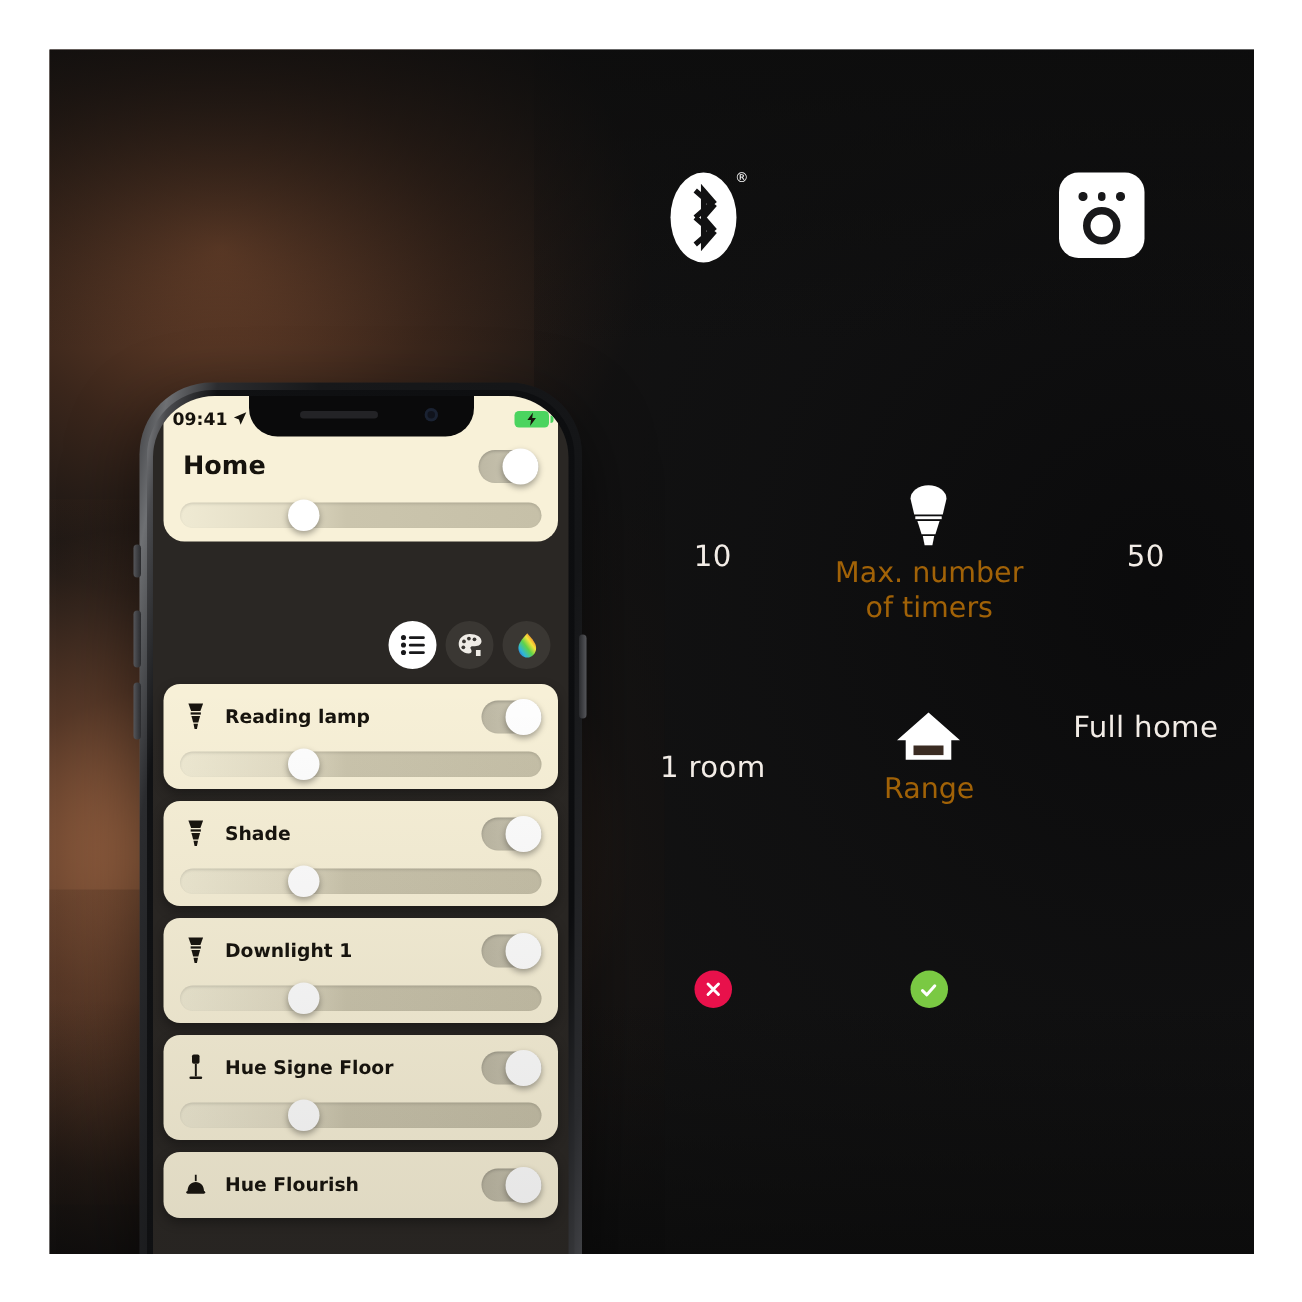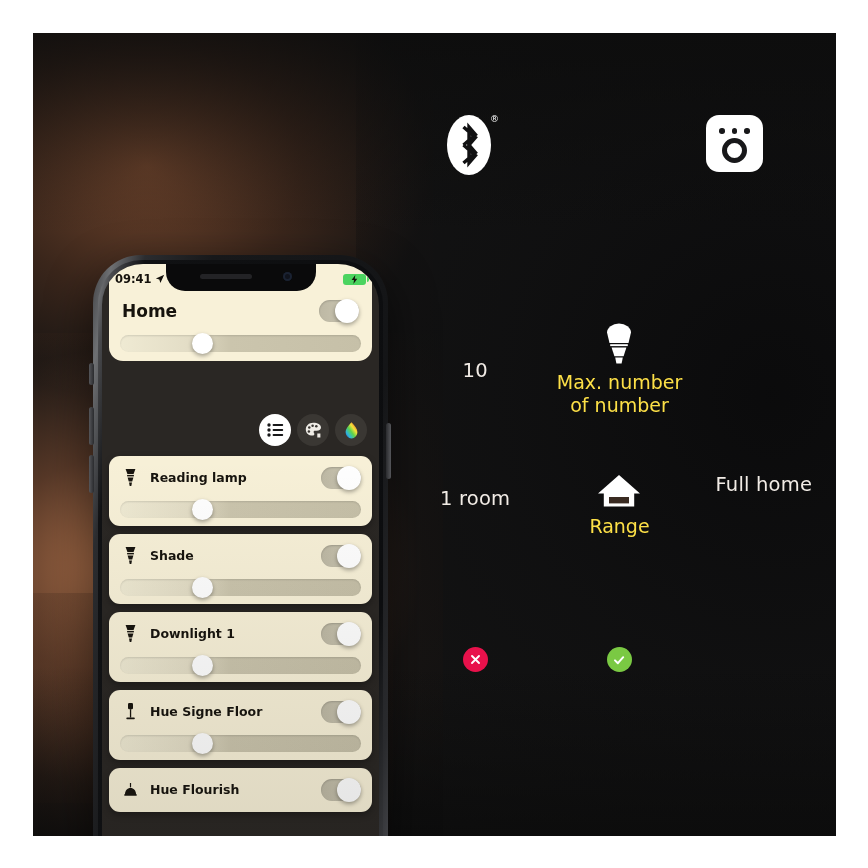--- a/index.html
+++ b/index.html
@@ -43,21 +43,21 @@
   #compare{position:absolute;left:370px;top:0;width:433px;height:803px;}
 
   .cmp-row{position:absolute;left:0;width:433px;display:flex;align-items:flex-start;}
   .cmp-cell{flex:0 0 33.333%;display:flex;flex-direction:column;align-items:center;}
   .cmp-val{
     color:#f2ece6;font-size:19.5px;letter-spacing:.2px;font-weight:400;
     font-family:"DejaVu Sans",sans-serif;white-space:nowrap;
   }
   .cmp-center{align-items:center;}
   .cmp-label{
-    color:#fde047;font-size:19px;line-height:23px;text-align:center;font-weight:400;
+    color:#a16207;font-size:19px;line-height:23px;text-align:center;font-weight:400;
     font-family:"DejaVu Sans",sans-serif;margin-top:4px;
   }
 
   
   #iconrow{position:absolute;left:0;top:80px;width:433px;height:70px;}
   .bt-wrap{position:absolute;left:36px;top:0;width:70px;height:70px;}
   .bt-oval{
     position:absolute;left:8px;top:2px;width:44px;height:60px;border-radius:50%;
     background:#ffffff;
   }
@@ -240,27 +240,30 @@
         <div class="cmp-cell">
           <span class="cmp-val" style="margin-top:36px">10</span>
         </div>
         <div class="cmp-cell cmp-center">
           <svg class="glyph" width="34" height="44" viewBox="0 0 34 44">
             <path d="M5 9.5 A12 9 0 0 1 29 9.5 L26.5 20 L7.5 20 Z" fill="#ffffff"></path>
             <rect x="8.2" y="21.2" width="17.6" height="1.9" fill="#ffffff"></rect>
             <path d="M9.6 24.4 L24.4 24.4 L21.6 33.2 L12.4 33.2 Z" fill="#ffffff"></path>
             <path d="M13.2 34.4 L20.8 34.4 L19.6 40.5 L14.4 40.5 Z" fill="#ffffff"></path>
           </svg>
-          <span class="cmp-label"><span>Max. number</span><br><span>of number</span></span>
+          <span class="cmp-label"><span>Max. number</span><br><span>of timers</span></span>
+        </div>
+        <div class="cmp-cell">
+          <span class="cmp-val" style="margin-top:36px">50</span>
         </div>
       </div>
 
       <div class="cmp-row" style="top:440px">
         <div class="cmp-cell">
-          <span class="cmp-val" style="margin-top:14px">1 room</span>
+          <span class="cmp-val" style="margin-top:27px">1 room</span>
         </div>
         <div class="cmp-cell cmp-center">
           <svg class="glyph" width="44" height="38" viewBox="0 0 44 38">
             <path d="M22 2 L43 20.5 L37.2 20.5 L37.2 33.5 L6.8 33.5 L6.8 20.5 L1 20.5 Z" fill="#ffffff"></path>
             <rect x="12" y="24" width="20" height="6.4" fill="#3a2b22"></rect>
           </svg>
           <span class="cmp-label">Range</span>
         </div>
         <div class="cmp-cell">
           <span class="cmp-val" style="">Full home</span>

